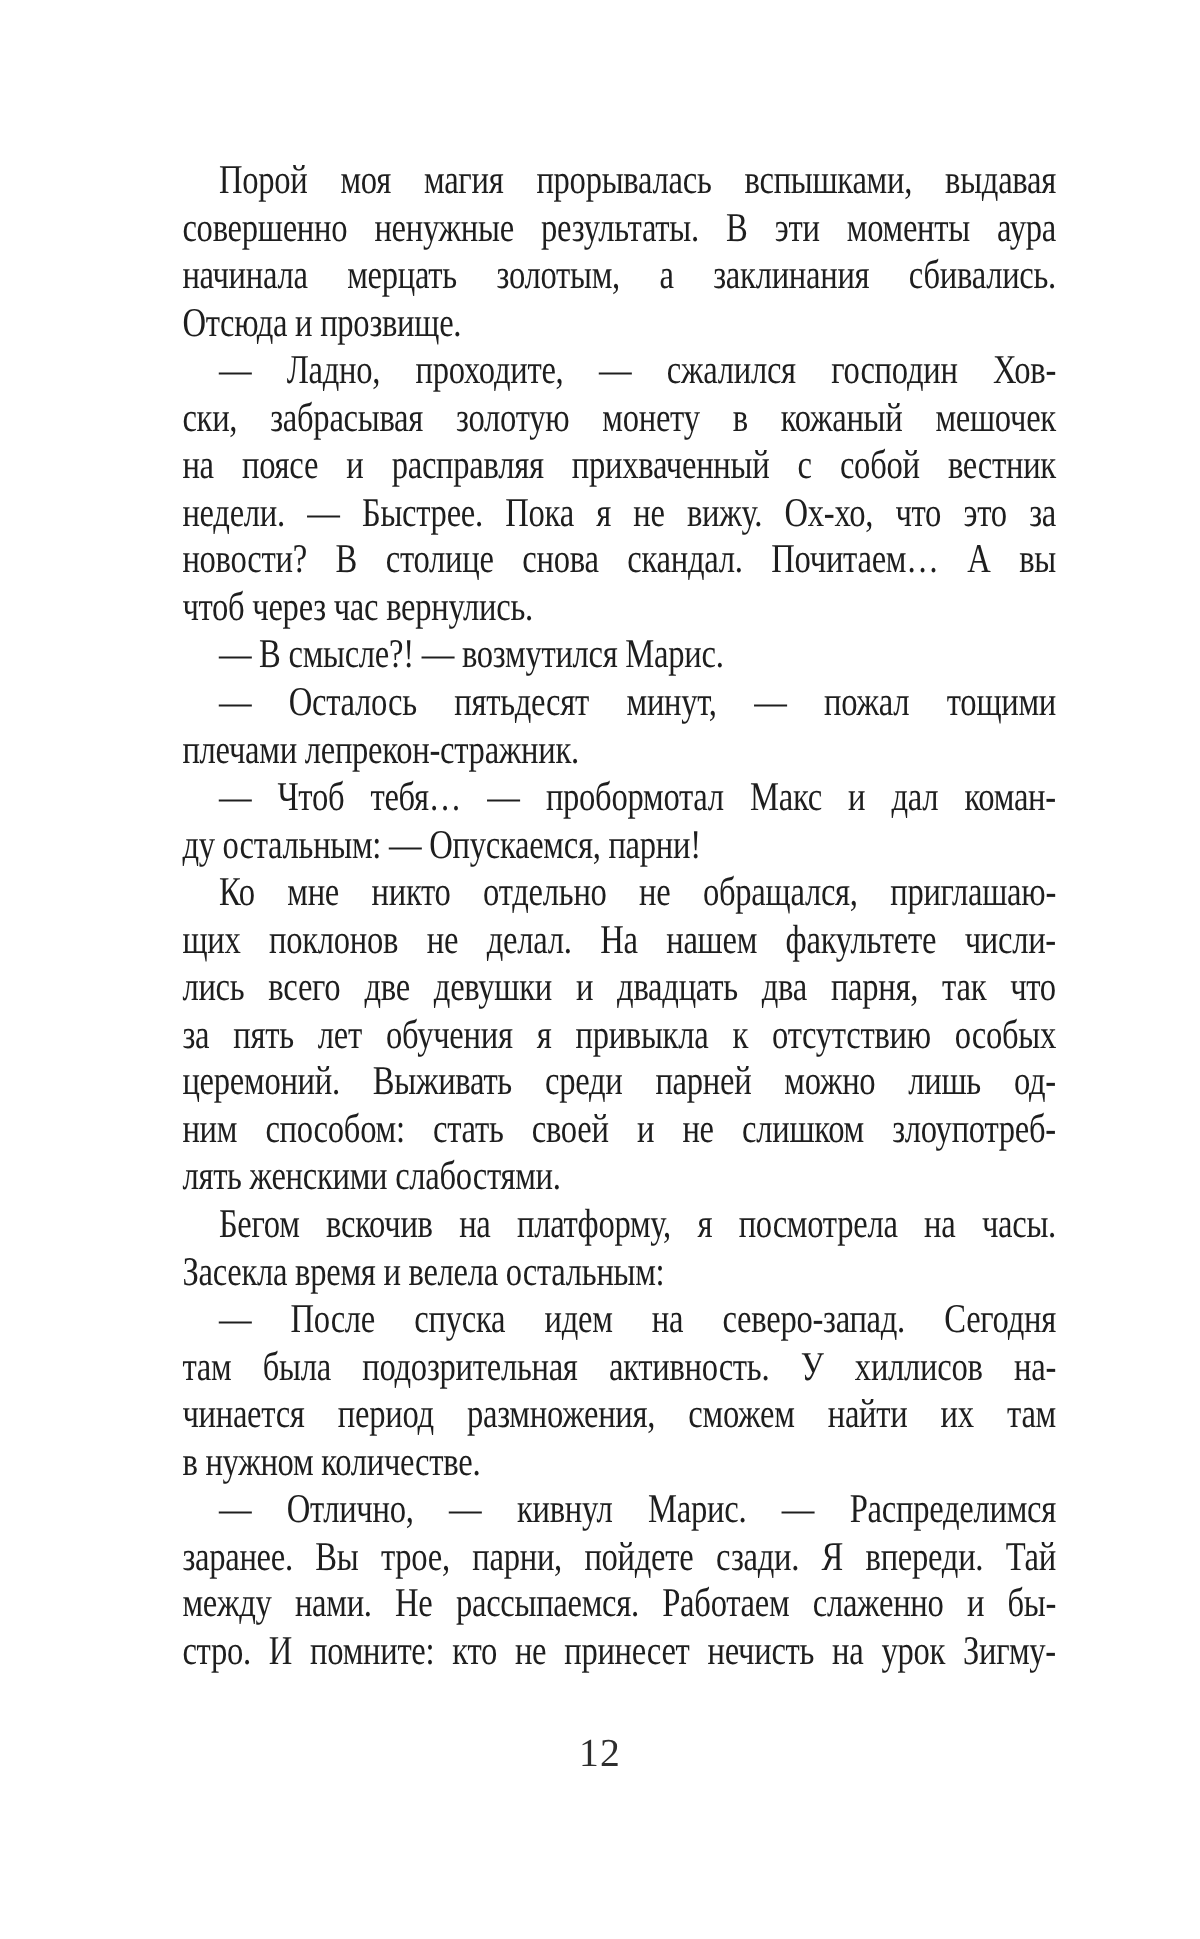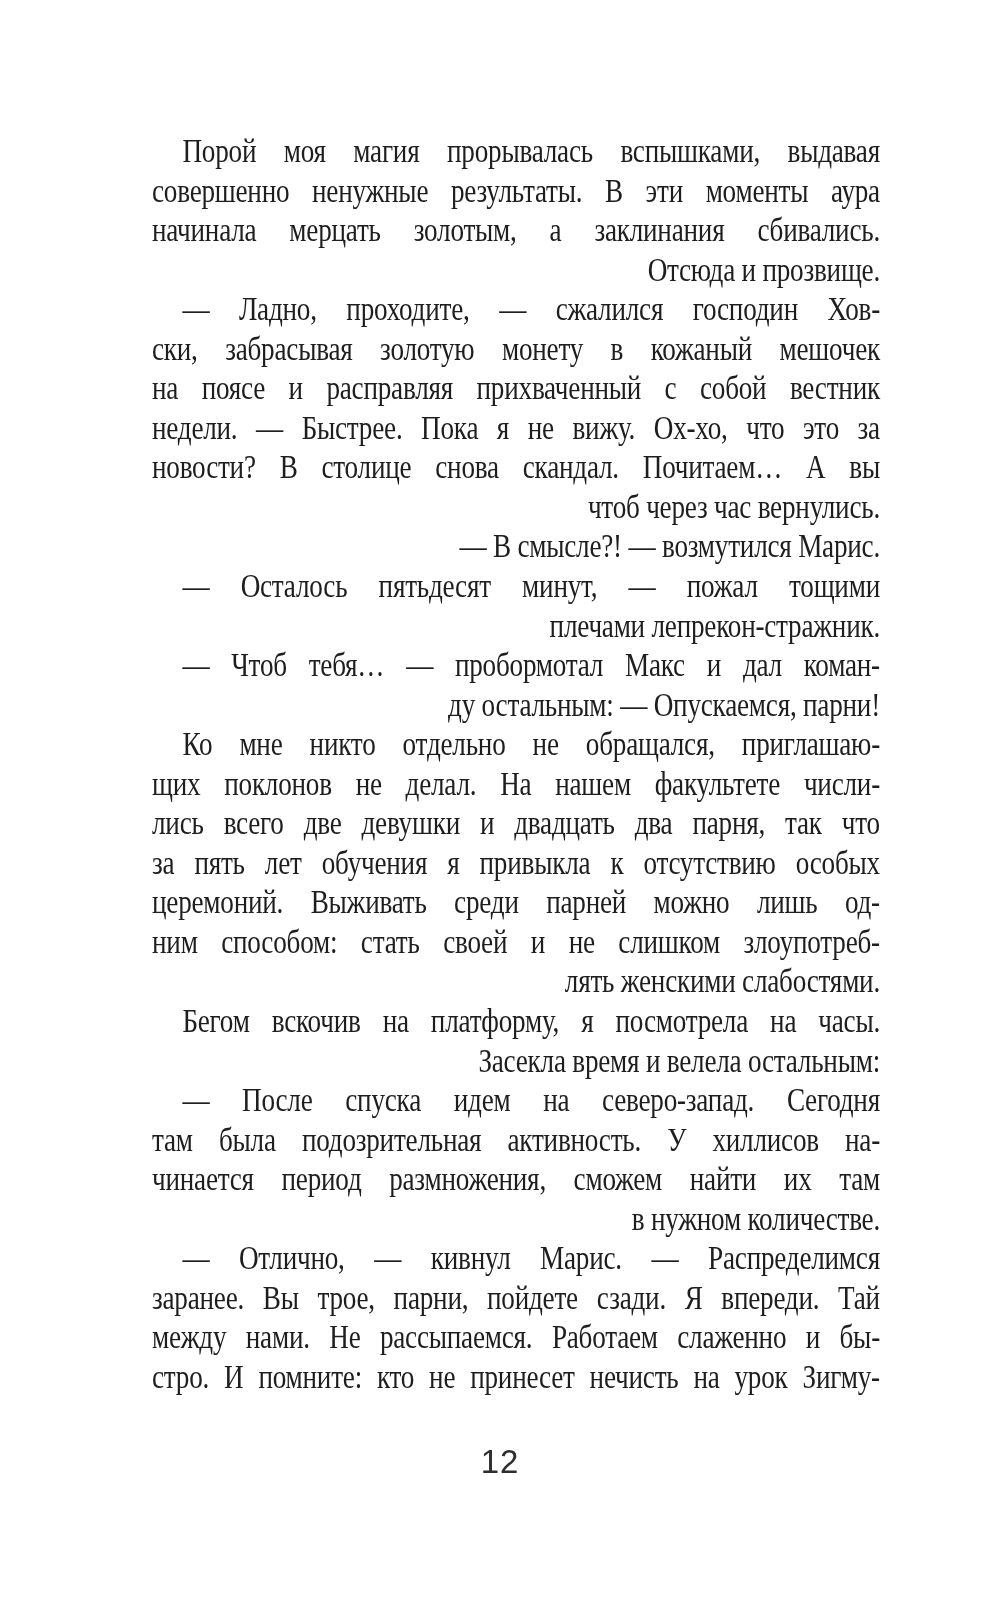--- a/index.html
+++ b/index.html
@@ -12,21 +12,20 @@
     background: #ffffff;
     overflow: hidden;
     font-family: "Liberation Serif", "DejaVu Serif", serif;
   }
 
   .text-block {
     position: absolute;
     left: 152px;
     top: 131px;
     width: 728px;
-    text-align: right;
   }
 
   .line {
     box-sizing: border-box;
     height: 39.55px;
     line-height: 39.55px;
     font-size: 34px;
     letter-spacing: -0.3px;
     color: #1e1e1e;
     width: 910px;              
@@ -47,21 +46,21 @@
   }
 
   .page-number {
     position: absolute;
     left: 0;
     top: 1442px;
     width: 100%;
     height: 40px;
     line-height: 40px;
     text-align: center;
-    font-family: Liberation Sans, sans-serif;
+    font-family: Liberation Serif, serif;
     font-size: 33px;
     color: #2e2e2e;
     letter-spacing: 1px;
   }
 </style>
 </head>
 <body style="background: rgb(255, 255, 255);">
 
 <div class="book-page">
   <main class="text-block">

